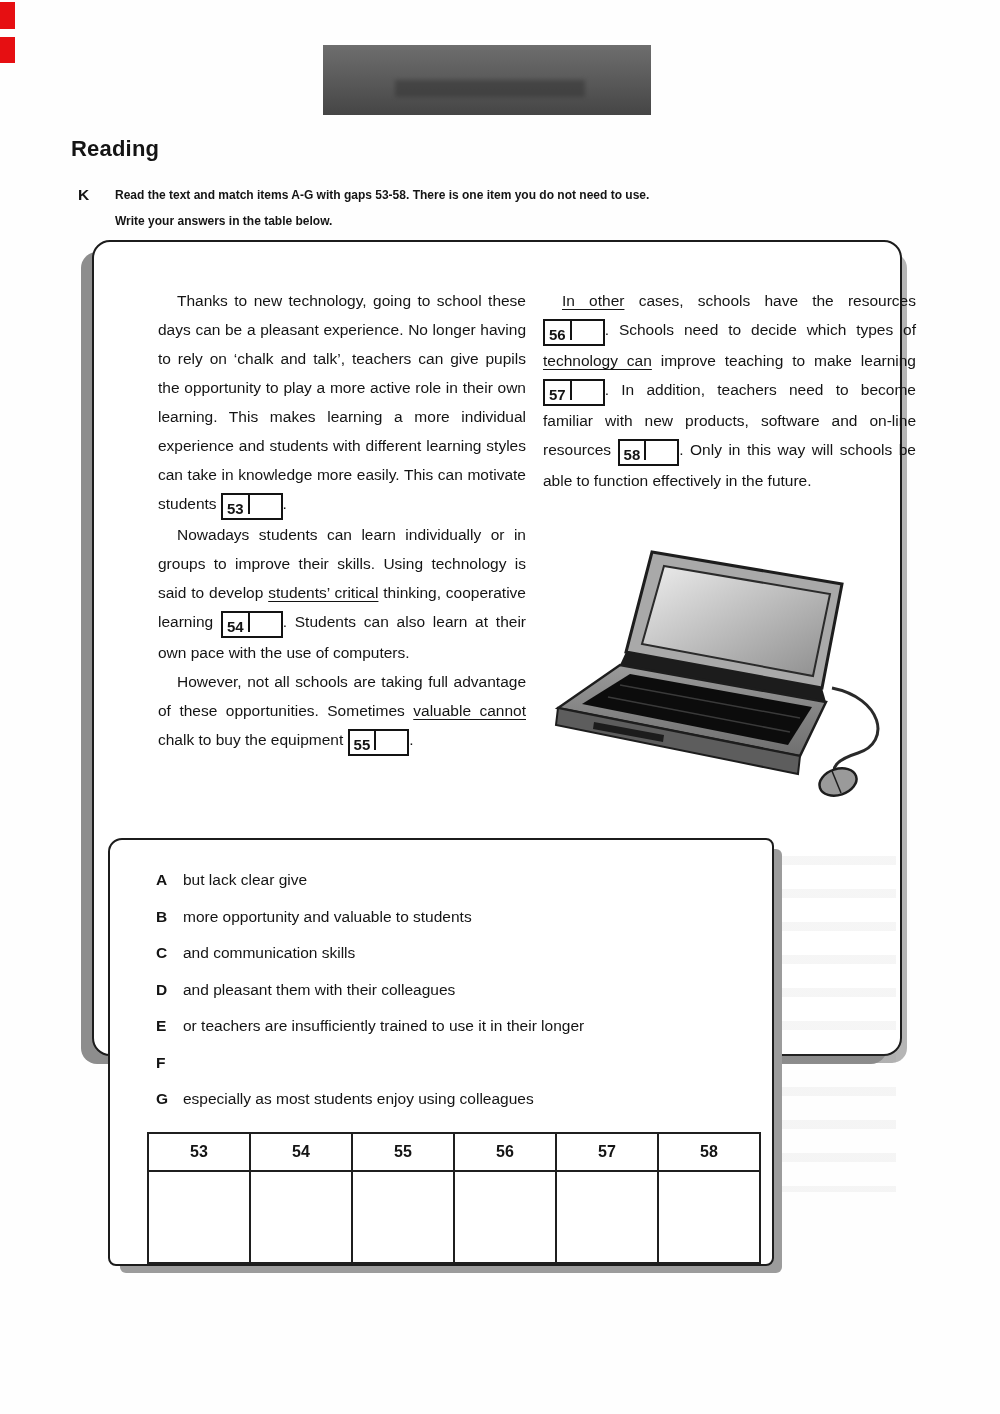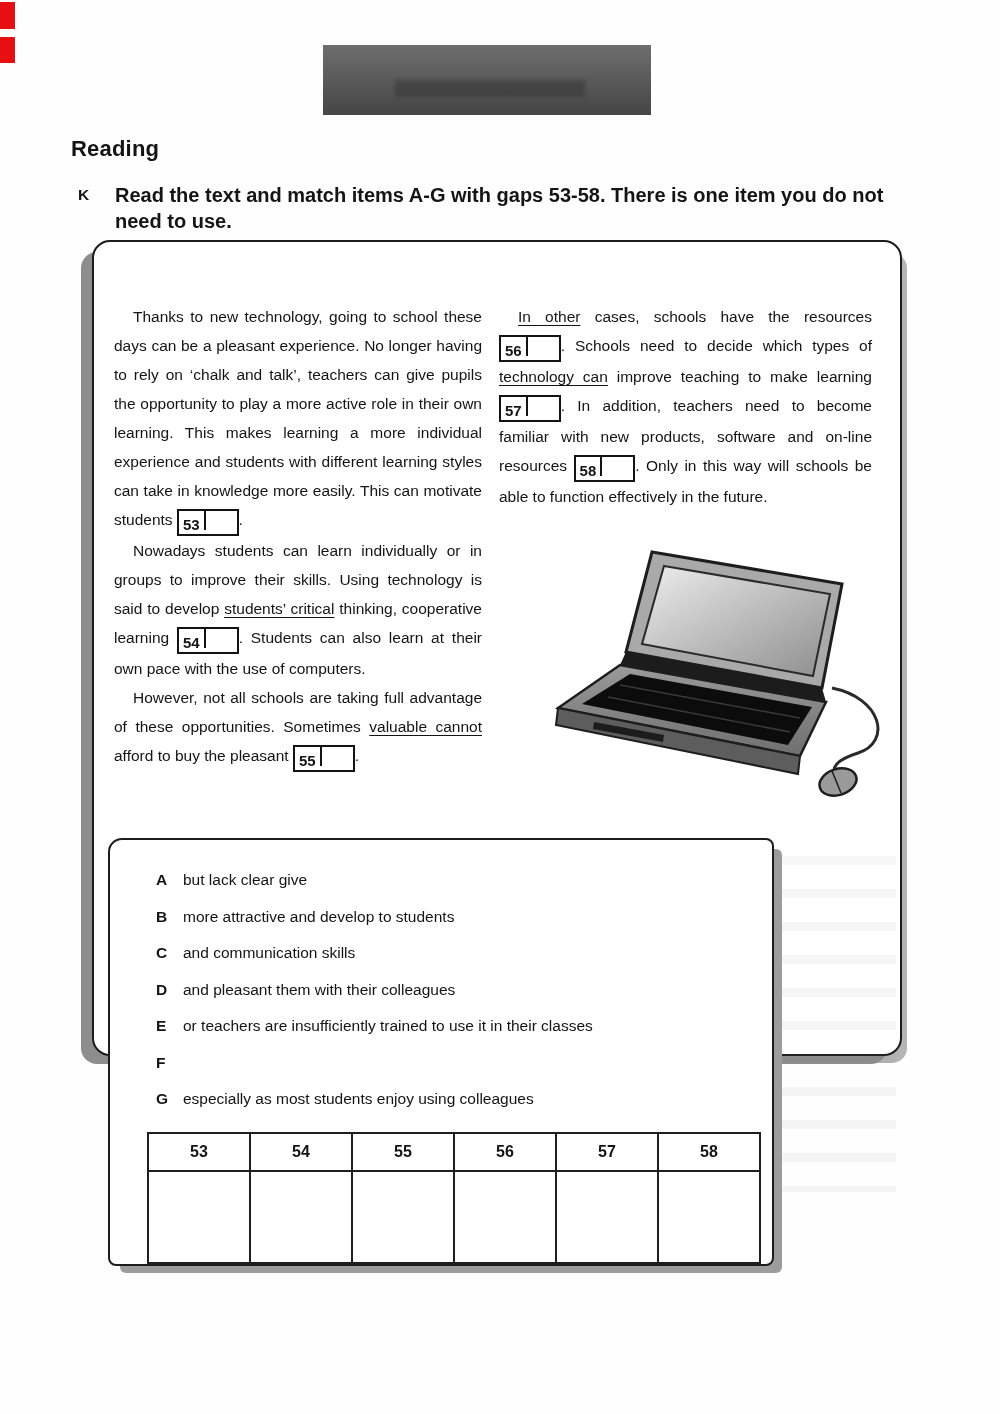--- a/index.html
+++ b/index.html
@@ -9,25 +9,25 @@
   .red-mark.m1{top:2px;height:27px;}
   .red-mark.m2{top:37px;height:26px;}
 
   .banner{position:absolute;left:323px;top:45px;width:328px;height:70px;background:linear-gradient(180deg,#6e6e6e 0%,#585858 55%,#454545 100%);}
   .banner-redacted{position:absolute;left:22%;top:50%;width:58%;height:24%;background:#353535;opacity:.55;filter:blur(2px);}
 
   .section-heading{position:absolute;left:71px;top:136px;font-size:22px;font-weight:bold;letter-spacing:.2px;text-align:right;}
 
   .instr{position:absolute;left:78px;top:182px;display:flex;}
   .instr-letter{width:37px;font-size:15.5px;font-weight:bold;line-height:26px;}
-  .instr-text{width:800px;font-size:20px;font-weight:bold;line-height:26px;}
+  .instr-text{width:800px;font-size:12px;font-weight:bold;line-height:26px;}
 
   .mainbox{position:absolute;left:92px;top:240px;width:806px;height:812px;background:#fff;border:2px solid #1c1c1c;border-radius:18px;
            box-shadow:-13px 10px 0 -2px #8d8d8d, 8px 10px 0 -3px #b5b5b5;z-index:2;}
-  .col{position:absolute;top:60px;font-size:15.5px;line-height:29px;text-align:justify;}
+  .col{position:absolute;top:44px;font-size:15.5px;line-height:29px;text-align:justify;margin-left:44px;}
   .col.c1{left:20px;width:368px;}
   .col.c2{left:405px;width:373px;}
   .para{text-indent:19px;margin:0;}
   .u{text-decoration:underline;text-underline-offset:3px;}
 
   .gapbox{display:inline-block;border:2px solid #131313;height:23px;line-height:19px;vertical-align:-5px;white-space:nowrap;background:#fff;text-indent:0;}
   .gapnum{display:inline-block;font-weight:bold;font-size:15px;padding:0 4px;}
   .gapdiv{display:inline-block;width:0;border-left:2px solid #131313;height:19px;vertical-align:top;}
   .gapblank{display:inline-block;width:31px;height:19px;}
 
@@ -55,31 +55,32 @@
 <div class="banner">
   <div class="banner-redacted"></div>
 </div>
 
 <div class="section-heading">Reading</div>
 
 <div class="instr">
   <div class="instr-letter">K</div>
   <div class="instr-text">
     <div>Read the text and match items A-G with gaps 53-58. There is one item you do not need to use.</div>
+    <div>Write your answers in the table below.</div>
   </div>
 </div>
 
 <div class="mainbox">
 
   <div class="col c1">
     <p class="para"><span>Thanks to new technology, going to school these days can be a pleasant experience. No longer having to rely on ‘chalk and talk’, teachers can give pupils the opportunity to play a more active role in their own learning. This makes learning a more individual experience and students with different learning styles can take in knowledge more easily. This can motivate students </span><span class="gapbox"><span class="gapnum">53</span><span class="gapdiv"></span><span class="gapblank"></span></span><span>.</span></p>
 
     <p class="para"><span>Nowadays students can learn individually or in groups to improve their skills. Using technology is said to develop </span><span class="u">students’ critical</span><span> thinking, cooperative learning </span><span class="gapbox"><span class="gapnum">54</span><span class="gapdiv"></span><span class="gapblank"></span></span><span>. Students can also learn at their own pace with the use of computers.</span></p>
 
-    <p class="para"><span>However, not all schools are taking full advantage of these opportunities. Sometimes </span><span class="u">valuable cannot</span><span> afford to buy the pleasant </span><span class="gapbox"><span class="gapnum">55</span><span class="gapdiv"></span><span class="gapblank"></span></span><span>.</span></p>
+    <p class="para"><span>However, not all schools are taking full advantage of these opportunities. Sometimes </span><span class="u">valuable cannot</span><span> chalk to buy the equipment </span><span class="gapbox"><span class="gapnum">55</span><span class="gapdiv"></span><span class="gapblank"></span></span><span>.</span></p>
   </div>
 
   <div class="col c2">
     <p class="para"><span class="u">In other</span><span> cases, schools have the resources </span><span class="gapbox"><span class="gapnum">56</span><span class="gapdiv"></span><span class="gapblank"></span></span><span>. Schools need to decide which types of </span><span class="u">technology can</span><span> improve teaching to make learning </span><span class="gapbox"><span class="gapnum">57</span><span class="gapdiv"></span><span class="gapblank"></span></span><span>. In addition, teachers need to become familiar with new products, software and on-line resources </span><span class="gapbox"><span class="gapnum">58</span><span class="gapdiv"></span><span class="gapblank"></span></span><span>. Only in this way will schools be able to function effectively in the future.</span></p>
   </div>
 
   <svg class="laptop" viewBox="0 0 350 266" xmlns="http://www.w3.org/2000/svg">
     <defs>
       <linearGradient id="scrGrad" x1="0" y1="0" x2="1" y2="1">
         <stop offset="0" stop-color="#ededed"></stop>
@@ -109,33 +110,33 @@
 <div class="ghost"></div>
 
 <div class="optbox">
   <div class="optlist">
     <div class="optrow">
       <span class="optletter">A</span>
       <span class="opttext">but lack clear give</span>
     </div>
     <div class="optrow">
       <span class="optletter">B</span>
-      <span class="opttext">more attractive and develop to students</span>
+      <span class="opttext">more opportunity and valuable to students</span>
     </div>
     <div class="optrow">
       <span class="optletter">C</span>
       <span class="opttext">and communication skills</span>
     </div>
     <div class="optrow">
       <span class="optletter">D</span>
       <span class="opttext">and pleasant them with their colleagues</span>
     </div>
     <div class="optrow">
       <span class="optletter">E</span>
-      <span class="opttext">or teachers are insufficiently trained to use it in their classes</span>
+      <span class="opttext">or teachers are insufficiently trained to use it in their longer</span>
     </div>
     <div class="optrow">
       <span class="optletter">F</span>
     </div>
     <div class="optrow">
       <span class="optletter">G</span>
       <span class="opttext">especially as most students enjoy using colleagues</span>
     </div>
   </div>
 

